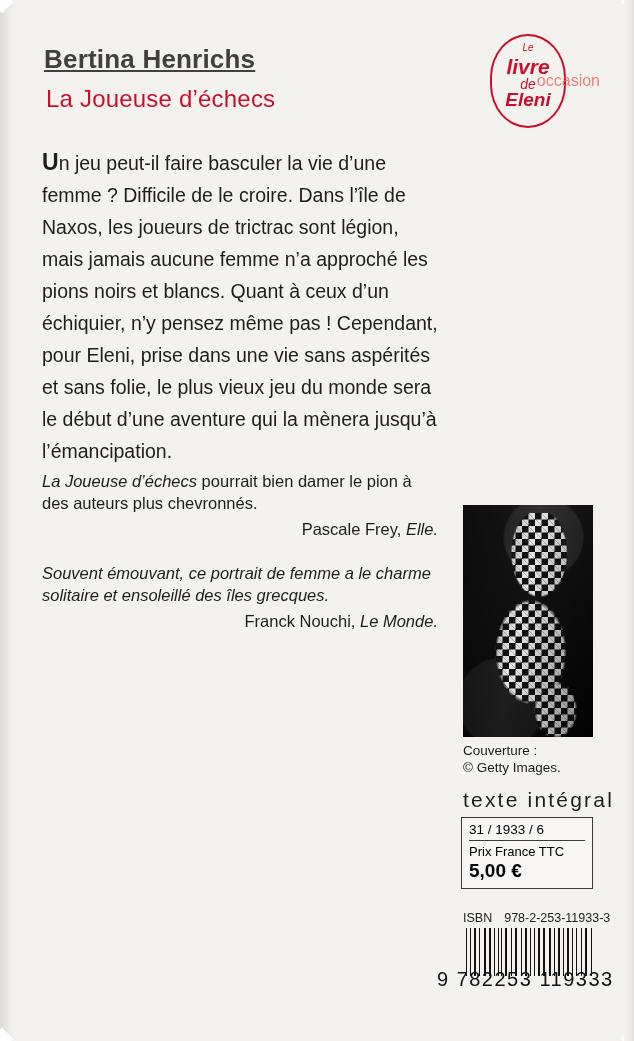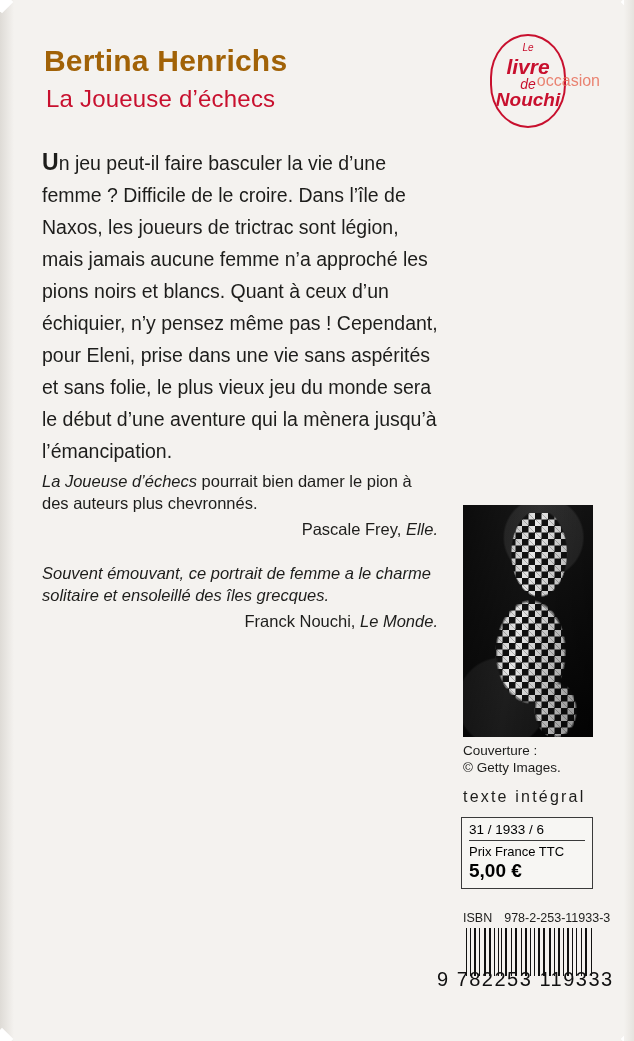--- a/index.html
+++ b/index.html
@@ -42,24 +42,25 @@
   .corner-tl { left: -6px; top: -6px; transform: rotate(45deg); }
   .corner-tr { right: -6px; top: -6px; transform: rotate(45deg); }
   .corner-bl { left: -6px; bottom: -6px; transform: rotate(45deg); }
   .corner-br { right: -6px; bottom: -6px; transform: rotate(45deg); }
 
   
   .author {
     position: absolute;
     left: 44px;
     top: 44px;
-    font-size: 30px;
+    font-size: 26px;
     font-weight: bold;
-    color: #a16207;
+    color: #404040;
     letter-spacing: 0.2px;
+    text-decoration: underline;
   }
   .title {
     position: absolute;
     left: 46px;
     top: 85px;
     font-size: 24px;
     color: #c8102e;
     letter-spacing: 0.2px;
   }
 
@@ -204,21 +205,21 @@
     left: 463px;
     top: 742px;
     font-size: 13.5px;
     line-height: 17px;
     color: #1d1d1b;
   }
   .texte-integral {
     position: absolute;
     left: 463px;
     top: 788px;
-    font-size: 16px;
+    font-size: 21px;
     letter-spacing: 2.2px;
     color: #1d1d1b;
   }
 
   
   .price-box {
     position: absolute;
     left: 461px;
     top: 817px;
     width: 132px;
@@ -299,21 +300,21 @@
   <div class="corner-bl"></div>
   <div class="corner-br"></div>
 
   <div class="author">Bertina Henrichs</div>
   <div class="title">La Joueuse d’échecs</div>
 
   <div class="lp-logo">
     <span class="lp-le">Le</span>
     <span class="lp-livre">livre</span>
     <span class="lp-de">de</span>
-    <span class="lp-poche">Nouchi</span>
+    <span class="lp-poche">Eleni</span>
   </div>
   <div class="occasion-stamp">occasion</div>
 
   <div class="blurb">
     <span class="dropcap">U</span><span>n jeu peut-il faire basculer la vie d’une femme ? Difficile de le croire. Dans l’île de Naxos, les joueurs de trictrac sont légion, mais jamais aucune femme n’a approché les pions noirs et blancs. Quant à ceux d’un échiquier, n’y pensez même pas ! Cependant, pour Eleni, prise dans une vie sans aspérités et sans folie, le plus vieux jeu du monde sera le début d’une aventure qui la mènera jusqu’à l’émancipation.</span>
   </div>
 
   <div class="reviews">
     <div class="review-block">
       <div class="review-text">

